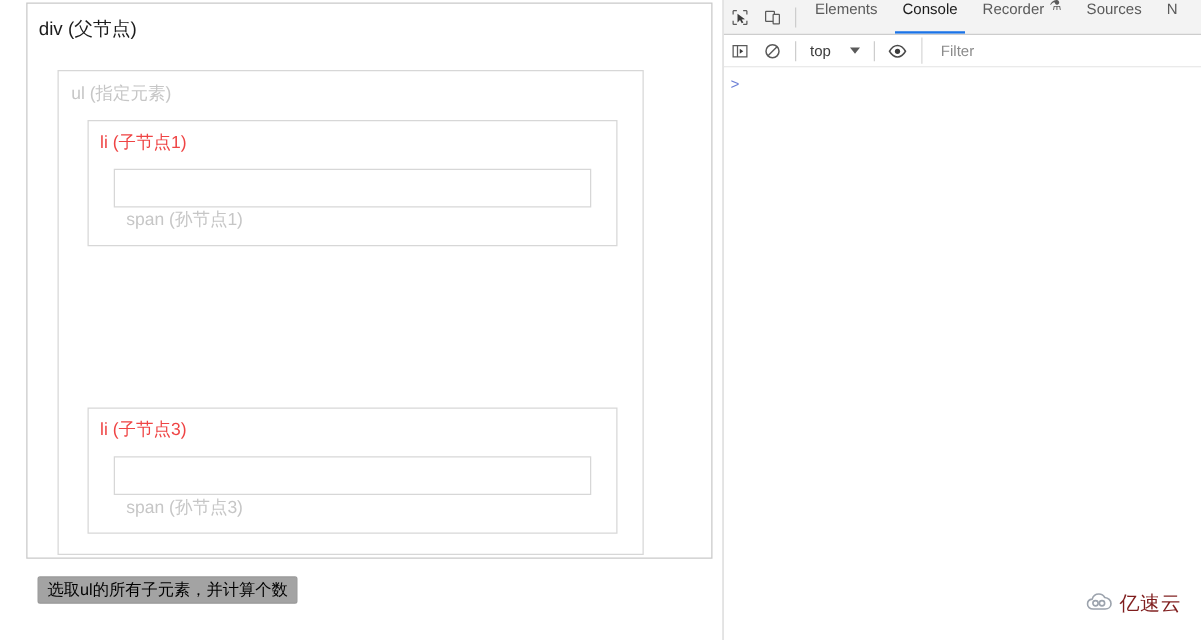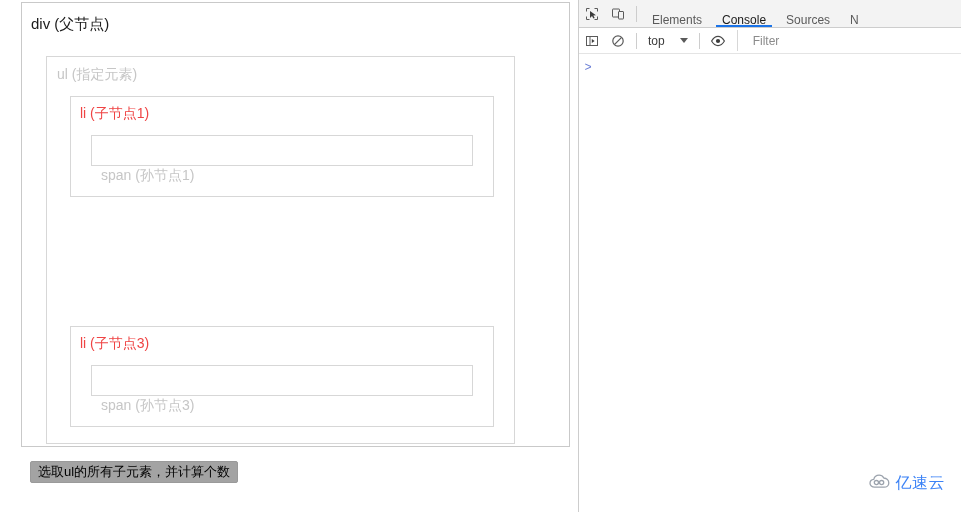--- a/index.html
+++ b/index.html
@@ -180,21 +180,21 @@
     background: #cdcdcd;
     margin: 0 5px;
     flex: none;
   }
 
   .dt-tab {
     position: relative;
     height: 27px;
     padding: 0 10px;
     display: inline-flex;
-    align-items: flex-end;
+    align-items: flex-start;
     gap: 4px;
     font-size: 12px;
     color: #5a5a5a;
     cursor: default;
     flex: none;
   }
   .dt-tab.active { color: #1a1a1a; }
   .dt-tab.active::after {
     content: "";
     position: absolute;
@@ -287,21 +287,21 @@
   }
 
   
   #watermark {
     position: absolute;
     right: 16px;
     bottom: 18px;
     display: flex;
     align-items: center;
     gap: 5px;
-    color: #3b82f6;
+    color: #7f1d1d;
     font-size: 16px;
     font-family: "Liberation Sans", "DejaVu Sans", sans-serif;
     user-select: none;
     pointer-events: none;
   }
   #watermark .wm-text { letter-spacing: 0.5px; }
 </style>
 </head>
 <body>
 
@@ -359,20 +359,24 @@
       <div class="dt-sep"></div>
 
       <div class="dt-tab">
         <span>Elements</span>
       </div>
 
       <div class="dt-tab active">
         <span>Console</span>
       </div>
 
+      <div class="dt-tab">
+        <span>Recorder</span>
+        <span class="dt-flask">⚗</span>
+      </div>
 
       <div class="dt-tab">
         <span>Sources</span>
       </div>
 
       <div class="dt-tab">
         <span>N</span>
       </div>
     </div>
 

